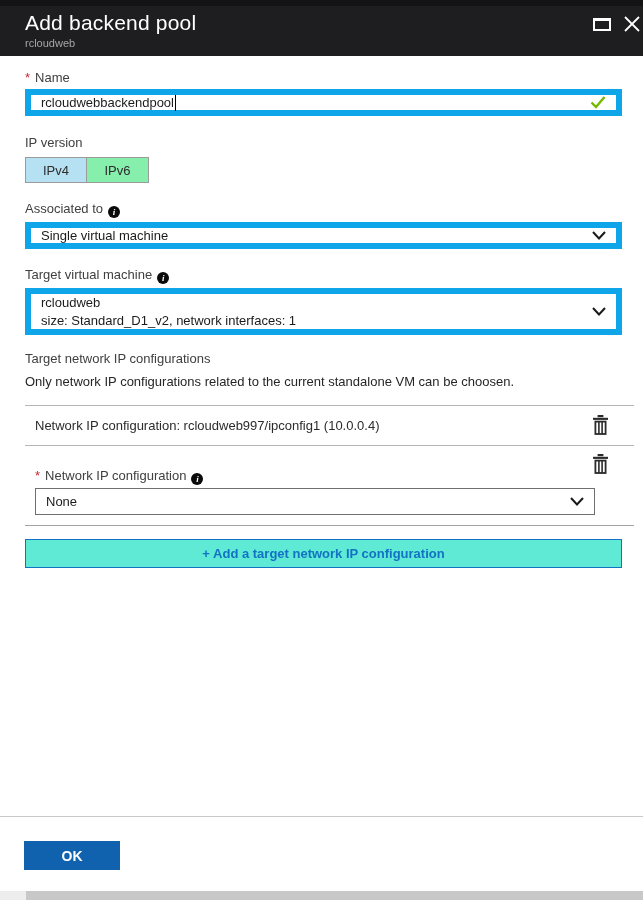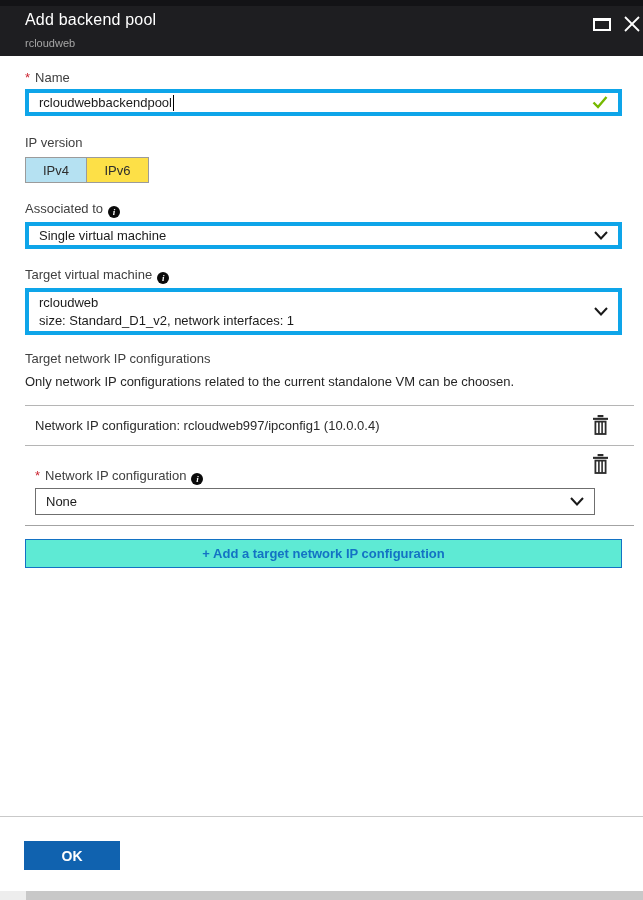--- a/index.html
+++ b/index.html
@@ -5,44 +5,44 @@
   * { margin:0; padding:0; box-sizing:border-box; }
   html,body { background:#fff; }
   body { font-family:"Liberation Sans", sans-serif; }
   .blade{
     position:relative; width:643px; height:900px; background:#ffffff;
     overflow:hidden; margin:0 auto;
   }
   
   .header{ position:absolute; left:0; top:0; width:643px; height:56px; background:#1e1e21; }
   .header-topstrip{ position:absolute; left:0; top:0; width:643px; height:6px; background:#131316; }
-  .title{ position:absolute; left:25px; top:11px; color:#ffffff; font-size:16px; font-weight:300; letter-spacing:.2px; }
+  .title{ position:absolute; left:25px; top:11px; color:#ffffff; font-size:21px; font-weight:300; letter-spacing:.2px; }
   .subtitle{ position:absolute; left:25px; top:37px; color:#a6a6a6; font-size:11px; }
   .max-btn{ position:absolute; left:593px; top:18px; width:18px; height:13px;
     border:2px solid #ffffff; border-top-width:3px; background:transparent; cursor:pointer; }
   .close-btn{ position:absolute; left:623px; top:15px; width:18px; height:18px; cursor:pointer; }
   
   .lbl{ position:absolute; font-size:13px; color:#404040; white-space:nowrap; }
   .req{ color:#cb2431; margin-right:5px; font-size:13px; }
   .info-icon{ display:inline-block; width:12px; height:12px; margin-left:5px; vertical-align:-2px;
     background:#0a0a0a; border-radius:50%; color:#ffffff; font-size:9px; line-height:12px;
     text-align:center; font-family:"Liberation Serif", serif; font-style:italic; font-weight:bold; }
-  .field{ position:absolute; background:#fff; border:4px solid #0ea5e9; height:27px;
+  .field{ position:absolute; background:#fff; border:6px solid #0ea5e9; height:27px;
     font-size:13px; color:#1b1b1b; display:flex; align-items:center; padding:0 10px; }
   .chevron{ margin-left:auto; flex:0 0 auto; }
   .divider{ position:absolute; height:1px; background:#b5b5b5; }
   .trash{ position:absolute; width:17px; height:20px; cursor:pointer; }
   
   .name-input{ left:25px; top:89px; width:597px; }
   .caret{ display:inline-block; width:1px; height:16px; background:#000; margin-left:1px; }
   .check{ margin-left:auto; flex:0 0 auto; }
   
   .toggle{ position:absolute; left:25px; top:157px; display:flex; }
   .toggle .opt{ width:62px; height:26px; border:1px solid #9b9b9b; font-size:13px; color:#2d2d2d;
-    display:flex; align-items:center; justify-content:center; background:#fde047; cursor:pointer; }
+    display:flex; align-items:center; justify-content:center; background:#86efac; cursor:pointer; }
   .toggle .opt + .opt{ border-left:none; }
   .toggle .opt.sel{ background:#b5e1f2; }
   
   .row-text{ position:absolute; font-size:13px; color:#2b2b2b; }
   .dd-none{ left:35px; top:488px; width:560px; border:1px solid #6f6f6f; }
   .add-btn{ position:absolute; left:25px; top:539px; width:597px; height:29px; background:#5eead4;
     border:1px solid #1372c4; color:#1372c4; font-size:13px; font-weight:bold;
     display:flex; align-items:center; justify-content:center; cursor:pointer;
     font-family:"Liberation Sans", sans-serif; }
   

